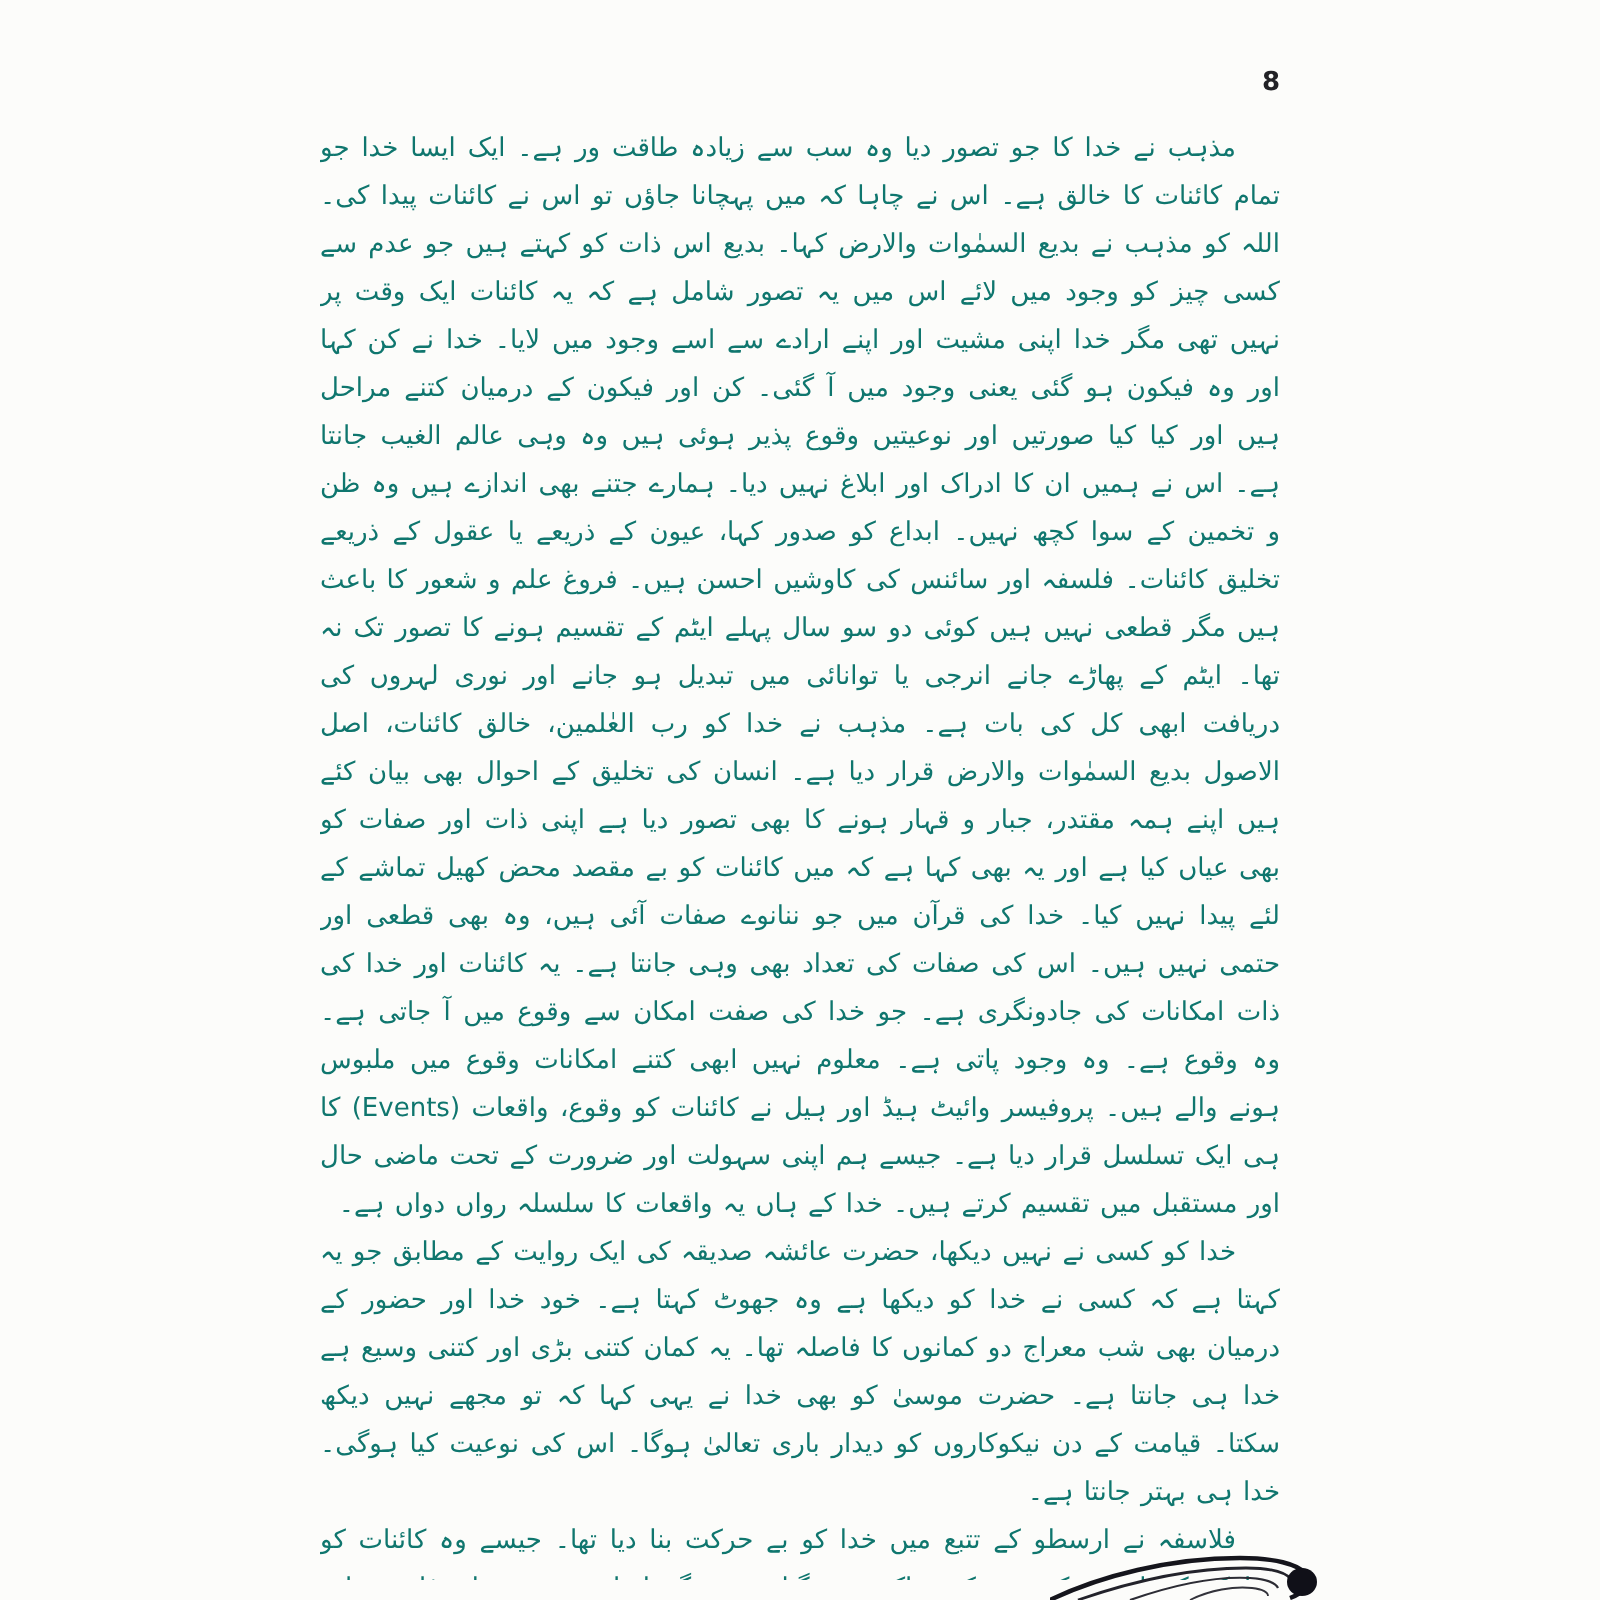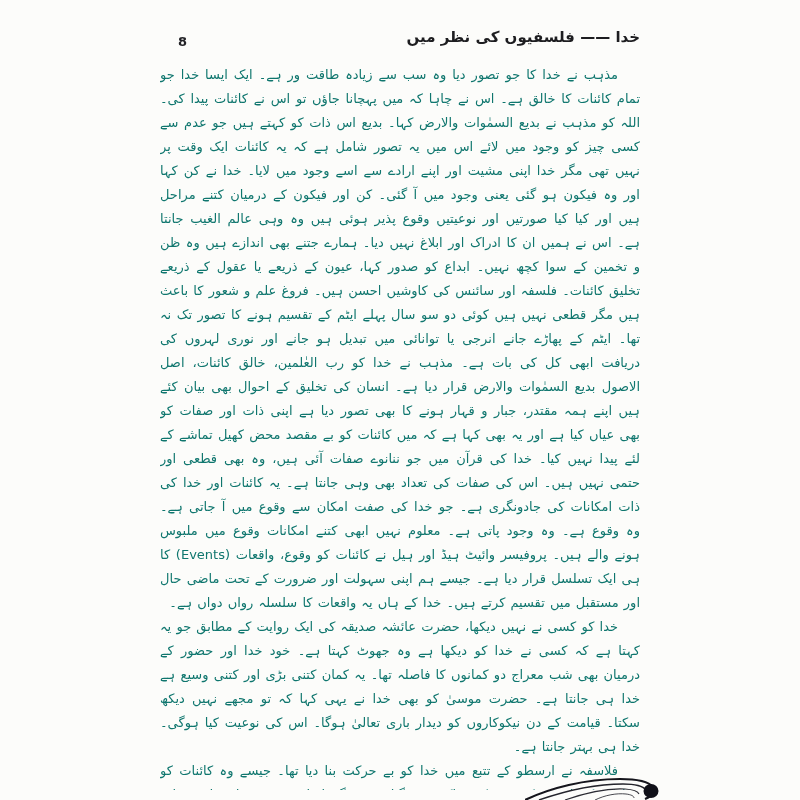--- a/index.html
+++ b/index.html
@@ -69,21 +69,20 @@
   }
 </style>
 </head>
 <body>
 
 <div class="page">
 
   <div class="text-area">
 
     <div class="running-header">
-      <span class="title">خدا —— فلسفیوں کی نظر میں</span>
       <span class="page-num">8</span>
     </div>
 
     <div class="body-text">
       <p>مذہب نے خدا کا جو تصور دیا وہ سب سے زیادہ طاقت ور ہے۔ ایک ایسا خدا جو تمام کائنات کا خالق ہے۔ اس نے چاہا کہ میں پہچانا جاؤں تو اس نے کائنات پیدا کی۔ اللہ کو مذہب نے بدیع السمٰوات والارض کہا۔ بدیع اس ذات کو کہتے ہیں جو عدم سے کسی چیز کو وجود میں لائے اس میں یہ تصور شامل ہے کہ یہ کائنات ایک وقت پر نہیں تھی مگر خدا اپنی مشیت اور اپنے ارادے سے اسے وجود میں لایا۔ خدا نے کن کہا اور وہ فیکون ہو گئی یعنی وجود میں آ گئی۔ کن اور فیکون کے درمیان کتنے مراحل ہیں اور کیا کیا صورتیں اور نوعیتیں وقوع پذیر ہوئی ہیں وہ وہی عالم الغیب جانتا ہے۔ اس نے ہمیں ان کا ادراک اور ابلاغ نہیں دیا۔ ہمارے جتنے بھی اندازے ہیں وہ ظن و تخمین کے سوا کچھ نہیں۔ ابداع کو صدور کہا، عیون کے ذریعے یا عقول کے ذریعے تخلیق کائنات۔ فلسفہ اور سائنس کی کاوشیں احسن ہیں۔ فروغ علم و شعور کا باعث ہیں مگر قطعی نہیں ہیں کوئی دو سو سال پہلے ایٹم کے تقسیم ہونے کا تصور تک نہ تھا۔ ایٹم کے پھاڑے جانے انرجی یا توانائی میں تبدیل ہو جانے اور نوری لہروں کی دریافت ابھی کل کی بات ہے۔ مذہب نے خدا کو رب العٰلمین، خالق کائنات، اصل الاصول بدیع السمٰوات والارض قرار دیا ہے۔ انسان کی تخلیق کے احوال بھی بیان کئے ہیں اپنے ہمہ مقتدر، جبار و قہار ہونے کا بھی تصور دیا ہے اپنی ذات اور صفات کو بھی عیاں کیا ہے اور یہ بھی کہا ہے کہ میں کائنات کو بے مقصد محض کھیل تماشے کے لئے پیدا نہیں کیا۔ خدا کی قرآن میں جو ننانوے صفات آئی ہیں، وہ بھی قطعی اور حتمی نہیں ہیں۔ اس کی صفات کی تعداد بھی وہی جانتا ہے۔ یہ کائنات اور خدا کی ذات امکانات کی جادونگری ہے۔ جو خدا کی صفت امکان سے وقوع میں آ جاتی ہے۔ وہ وقوع ہے۔ وہ وجود پاتی ہے۔ معلوم نہیں ابھی کتنے امکانات وقوع میں ملبوس ہونے والے ہیں۔ پروفیسر وائیٹ ہیڈ اور ہیل نے کائنات کو وقوع، واقعات (Events) کا ہی ایک تسلسل قرار دیا ہے۔ جیسے ہم اپنی سہولت اور ضرورت کے تحت ماضی حال اور مستقبل میں تقسیم کرتے ہیں۔ خدا کے ہاں یہ واقعات کا سلسلہ رواں دواں ہے۔</p>
       <p>خدا کو کسی نے نہیں دیکھا، حضرت عائشہ صدیقہ کی ایک روایت کے مطابق جو یہ کہتا ہے کہ کسی نے خدا کو دیکھا ہے وہ جھوٹ کہتا ہے۔ خود خدا اور حضور کے درمیان بھی شب معراج دو کمانوں کا فاصلہ تھا۔ یہ کمان کتنی بڑی اور کتنی وسیع ہے خدا ہی جانتا ہے۔ حضرت موسیٰ کو بھی خدا نے یہی کہا کہ تو مجھے نہیں دیکھ سکتا۔ قیامت کے دن نیکوکاروں کو دیدار باری تعالیٰ ہوگا۔ اس کی نوعیت کیا ہوگی۔ خدا ہی بہتر جانتا ہے۔</p>
       <p>فلاسفہ نے ارسطو کے تتبع میں خدا کو بے حرکت بنا دیا تھا۔ جیسے وہ کائنات کو پیدا کر کے اور حرکت دے کر ساکت ہو گیا ہے۔ مگر اشاعرہ نے مسلم فلسفے اور یونانی فلسفے کی تطبیق کرتے ہوئے بلکہ ان سے بھی پہلے معتزلہ اور الکندی نے کہا کہ خدا زندہ و حی و قیوم ذات ہے۔ کائنات خدا نے تخلیق کی ہے اور وہ اپنی قدرت کاملہ سے اور اپنی صفات کے ذریعے کائنات میں متحرک ہے۔ اشاعرہ نے جوہر (ایٹم) کے یونانی تصور کو بھی بدل دیا اور کہا کہ خدا کی صفت ابداع سے جواہر وجود میں آتے ہیں۔ خدا انہیں وجود دیتا ہے۔ وہ پیدا ہوئے اور ناپید ہوتے رہتے ہیں۔</p>
     </div>
 
   </div>

